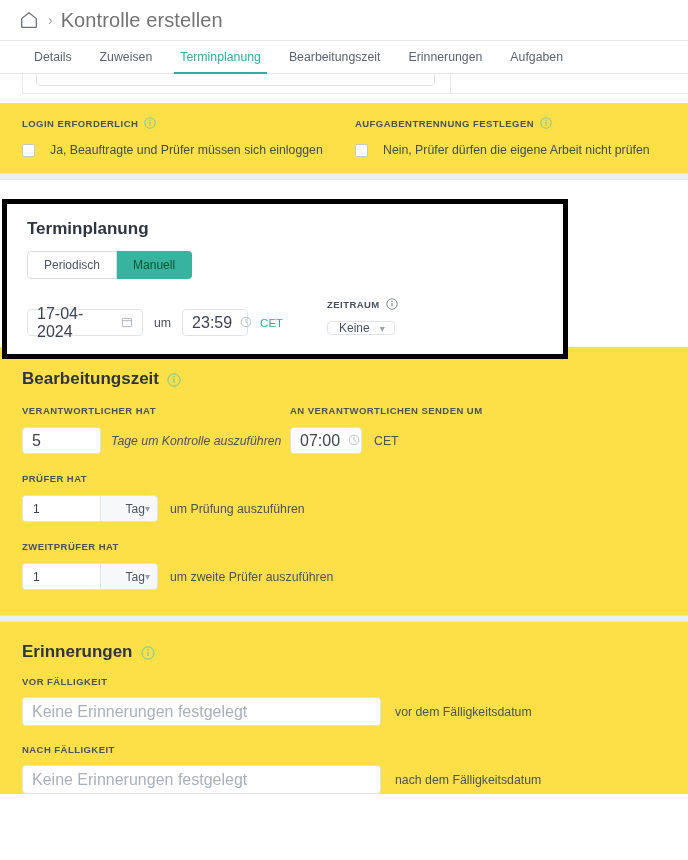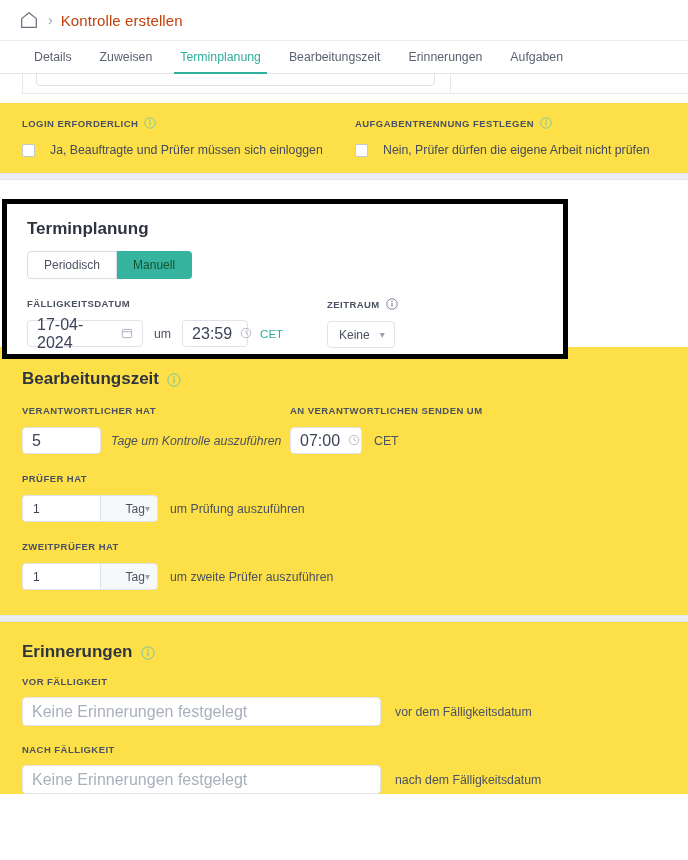--- a/index.html
+++ b/index.html
@@ -15,21 +15,21 @@
   
   .breadcrumb-bar {
     height: 41px;
     display: flex; align-items: center;
     padding-left: 18px;
     background: #ffffff;
     border-bottom: 1px solid #e8eaee;
   }
   .home-icon { width: 22px; height: 22px; display:inline-block; flex:0 0 auto; }
   .bc-sep { margin: 0 8px 0 8px; color:#9aa2b1; font-size:14px; line-height:1; }
-  .bc-title { font-size: 15px; color:#c2410c; letter-spacing:.1px; }
+  .bc-title { font-size: 20px; color:#737373; letter-spacing:.1px; }
 
   
   .tabs {
     height: 33px;
     display: flex; align-items: stretch;
     padding-left: 20px;
     background:#fff;
     border-bottom: 1px solid #e3e6ea;
   }
   .tab {
@@ -106,21 +106,21 @@
     height:28px; display:flex; align-items:center; justify-content:center;
     font-size:12px; padding:8px 16px;
     border:1px solid #d9dde3; background:#fff; color:#4b5262; cursor:pointer;
   }
   .seg:first-child { border-radius:4px 0 0 4px; }
   .seg:last-child { border-radius:0 4px 4px 0; border-left:none; }
   .seg.on { background:#36b4a0; border-color:#36b4a0; color:#14532d; }
 
   .selbox {
     border:1px solid #dfe3e8; border-radius:4px; background:#fff;
-    height:27px; display:flex; align-items:center; gap:10px;
+    height:14px; display:flex; align-items:center; gap:10px;
     padding:0 8px 0 11px; font-size:12px; color:#4b5262; cursor:pointer;
   }
   .chev { color:#9aa2b1; font-size:10px; }
 
   .combo { display:flex; }
   .combo .num {
     border:1px solid #dfe3e8; border-right:none; border-radius:4px 0 0 4px;
     height:27px; width:78px; display:flex; align-items:center;
     padding:0 10px; font-size:12px; background:#fff;
   }
@@ -324,21 +324,20 @@
     <div class="hl-inner">
       <div class="h2">Terminplanung</div>
 
       <div class="segbtns" style="margin-top:12px;">
         <div class="seg">Periodisch</div>
         <div class="seg on">Manuell</div>
       </div>
 
       <div style="display:flex; margin-top:19px;">
         <div style="width:300px;">
-          <div class="fieldlabel">FÄLLIGKEITSDATUM</div>
           <div class="row" style="margin-top:11px;">
             <div class="inp" style="width:116px;">
               <span>17-04-2024</span>
               <span>
                 <svg viewBox="0 0 16 16" width="12" height="12" fill="none" stroke="#9aa2b1" stroke-width="1.1">
                   <rect x="1.8" y="3.2" width="12.4" height="11" rx="1.2"></rect>
                     <path d="M1.8 6.3 H14.2"></path>
                 </svg>
               </span>
             </div>

